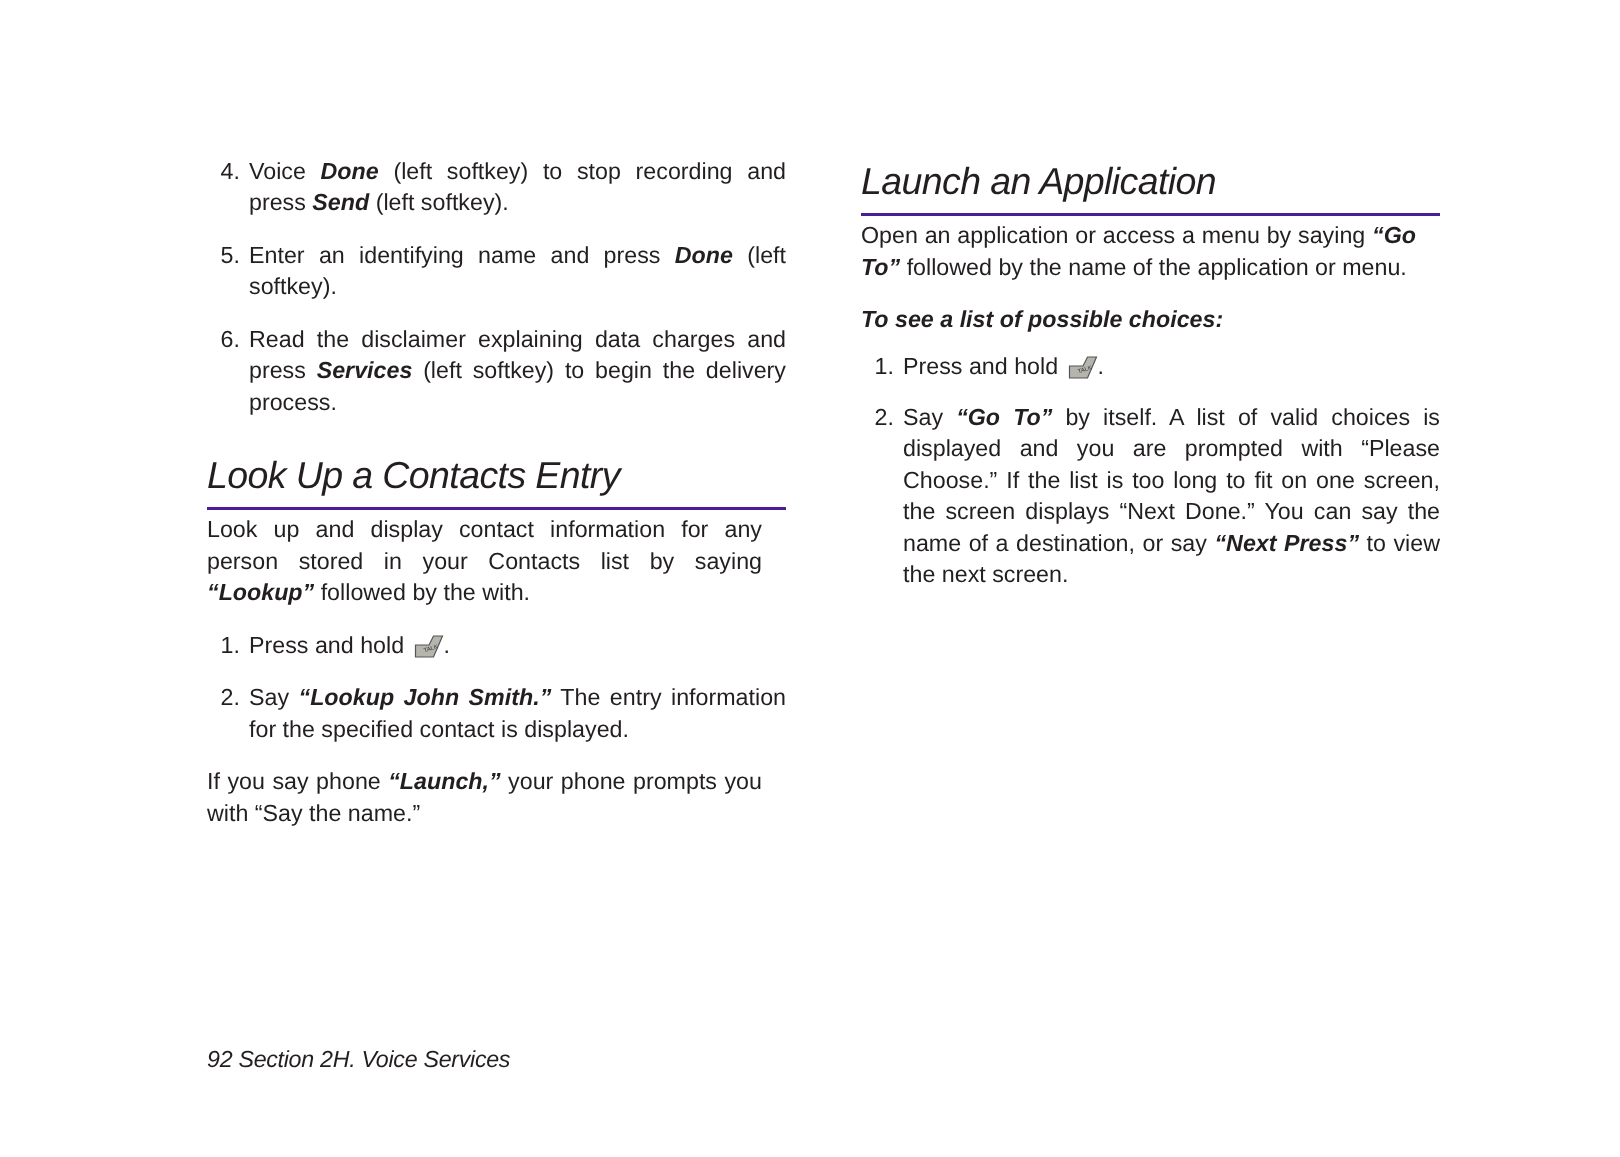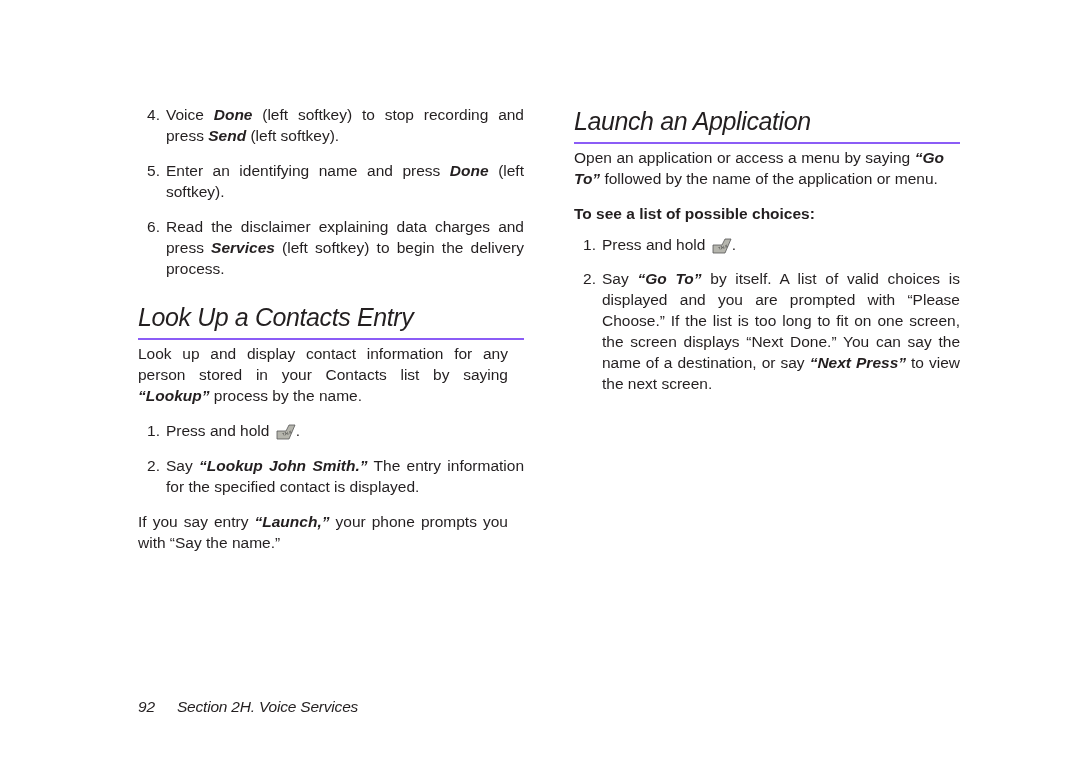--- a/index.html
+++ b/index.html
@@ -47,39 +47,40 @@
   ol.steps > li .txt {
     flex: 1;
   }
   h2.section {
     font-style: italic;
     font-weight: 500;
     font-size: 25px;
     letter-spacing: -0.4px;
     margin: 22px 0 4px 0;
     padding-bottom: 3px;
-    border-bottom: 2px solid #8b5cf6;
+    border-bottom: 2px solid #4c1d95;
     color: #231f20;
     text-align: left;
   }
   .subhead {
+    font-style: italic;
     font-weight: bold;
     font-size: 15.5px;
     margin: 12px 0 10px 0;
     text-align: left;
   }
   .footer {
     position: absolute;
     left: 138px;
     bottom: 55px;
     font-style: italic;
     font-size: 15.5px;
     letter-spacing: -0.2px;
   }
-  .footer .pagenum { margin-right: 18px; }
+  .footer .pagenum { }
   em.bi { font-style: italic; font-weight: bold; }
   .talk-key {
     display: inline-block;
     vertical-align: -4px;
     width: 22px;
     height: 18px;
   }
 </style>
 </head>
 <body>
@@ -105,21 +106,21 @@
           <span class="num">6.</span>
           <span class="txt">
             <span>Read the disclaimer explaining data charges and press </span><em class="bi">Services</em><span> (left softkey) to begin the delivery process.</span>
           </span>
         </li>
       </ol>
 
       <h2 class="section">Look Up a Contacts Entry</h2>
 
       <p>
-        <span>Look up and display contact information for any person stored in your Contacts list by saying </span><em class="bi">“Lookup”</em><span> process by the name.</span>
+        <span>Look up and display contact information for any person stored in your Contacts list by saying </span><em class="bi">“Lookup”</em><span> followed by the with.</span>
       </p>
 
       <ol class="steps">
         <li>
           <span class="num">1.</span>
           <span class="txt">
             <span>Press and hold </span><span class="talk-key"><svg viewBox="0 0 22 18">
                   <path d="M3 17 L15 17 L21 3 L15 3 L12 9 L3 9 Z" fill="#b5b5ad" stroke="#555" stroke-width="0.8"></path>
                   <text x="9" y="14" font-size="4" fill="#333" transform="rotate(-18 9 14)">TALK</text>
                 </svg></span><span>.</span>
@@ -127,21 +128,21 @@
         </li>
         <li>
           <span class="num">2.</span>
           <span class="txt">
             <span>Say </span><em class="bi">“Lookup John Smith.”</em><span> The entry information for the specified contact is displayed.</span>
           </span>
         </li>
       </ol>
 
       <p>
-        <span>If you say entry </span><em class="bi">“Launch,”</em><span> your phone prompts you with “Say the name.”</span>
+        <span>If you say phone </span><em class="bi">“Launch,”</em><span> your phone prompts you with “Say the name.”</span>
       </p>
     </div>
 
     <div class="col">
       <h2 class="section" style="margin-top:0">Launch an Application</h2>
 
       <p>
         <span>Open an application or access a menu by saying </span><em class="bi">“Go To”</em><span> followed by the name of the application or menu.</span>
       </p>
 

